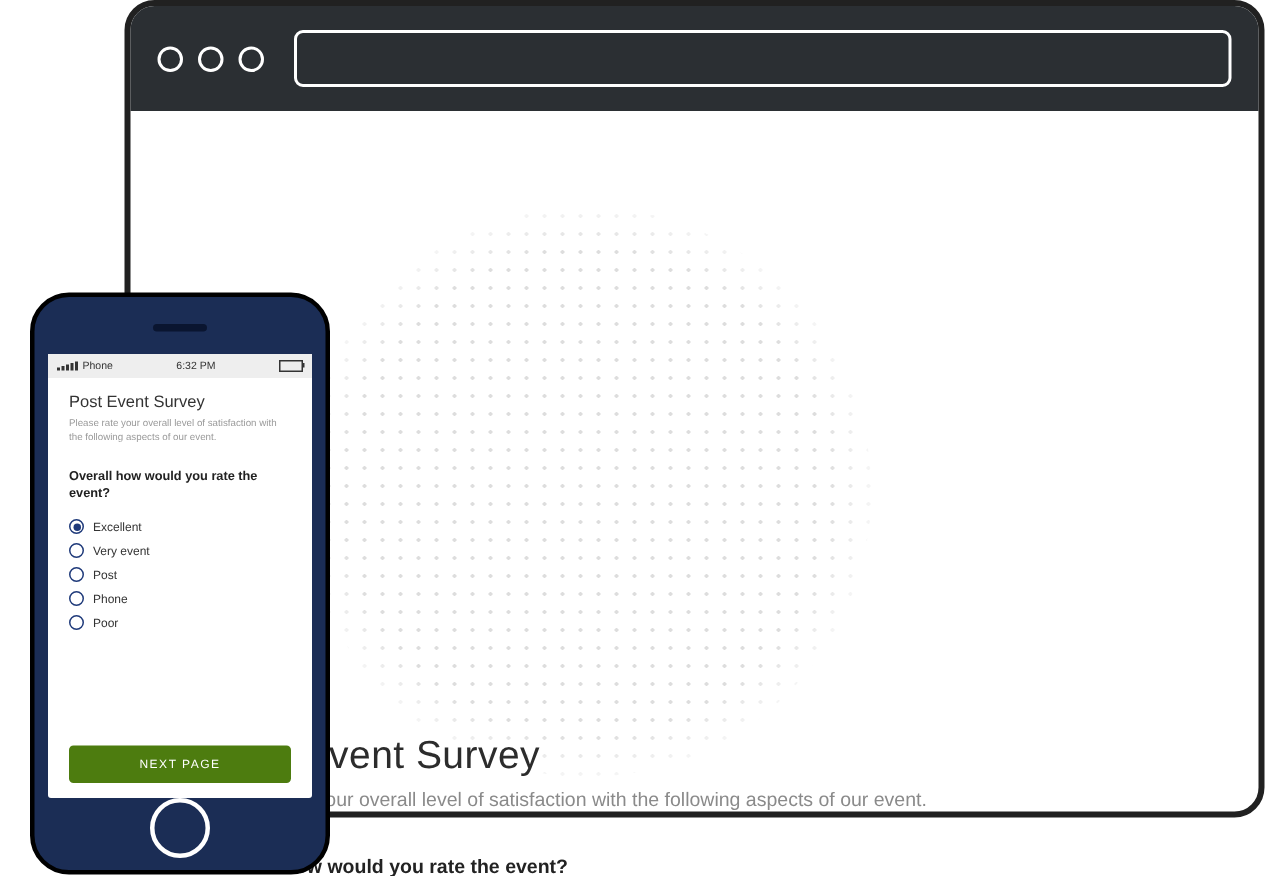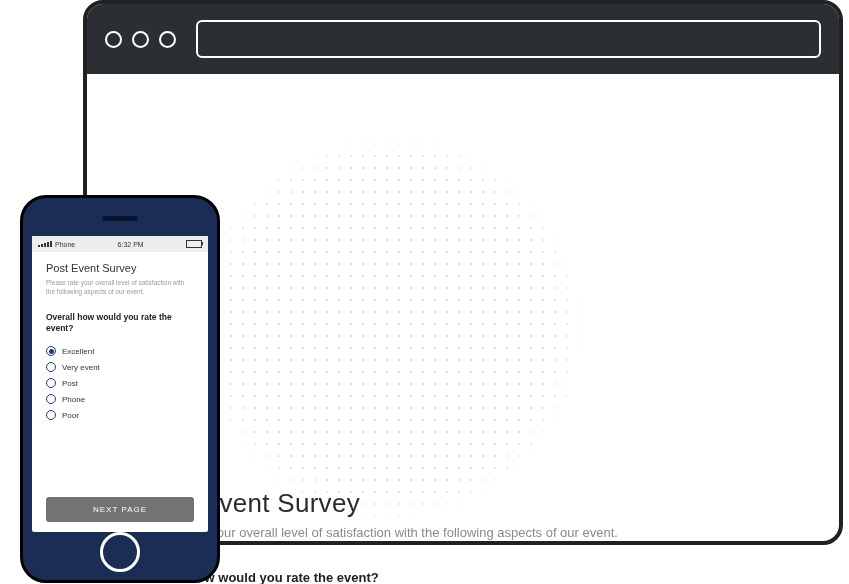--- a/index.html
+++ b/index.html
@@ -243,21 +243,21 @@
     height: 5px;
     background: #1f3a7a;
     border-radius: 50%;
     display: block;
   }
   .phone-next-btn {
     position: absolute;
     left: 14px;
     right: 14px;
     bottom: 10px;
-    background: #737373;
+    background: #4d7c0f;
     color: #fff;
     font-size: 8px;
     letter-spacing: 1px;
     padding: 8px 0;
     text-align: center;
     border-radius: 3px;
     border: none;
     cursor: pointer;
   }
 </style>

